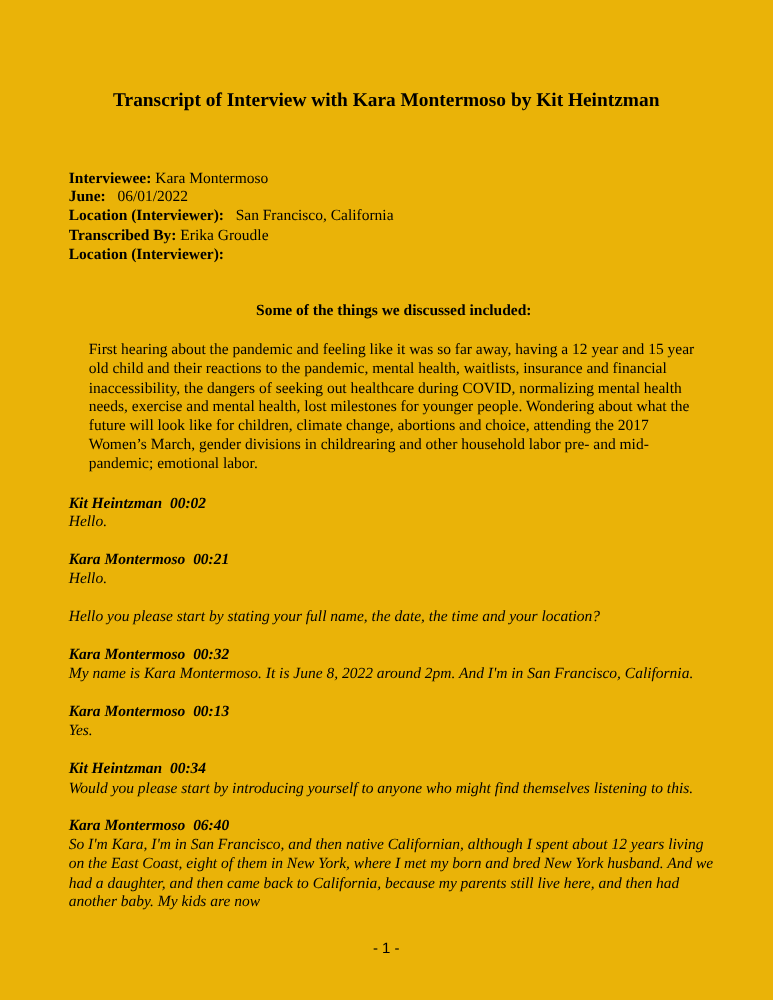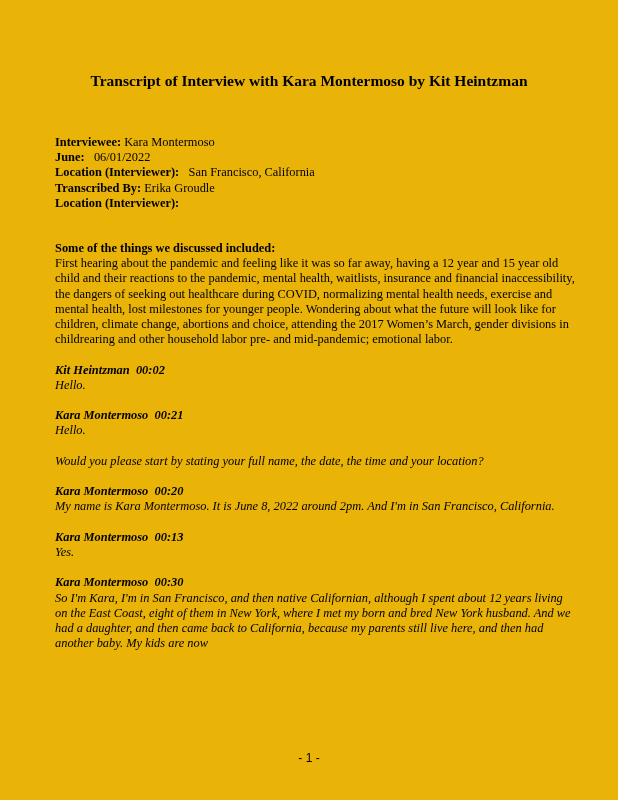--- a/index.html
+++ b/index.html
@@ -45,23 +45,24 @@
       white-space: nowrap;
     }
     .meta-line b {
       font-weight: bold;
     }
     .summary {
       margin-top: 30px;
     }
     .summary-heading {
       font-weight: bold;
+      text-align: center;
     }
     .summary-text {
-      margin: 0;
+      margin: 16px;
     }
     .turn {
       margin-top: 15.2px;
       font-style: italic;
     }
     .turn-header {
       font-weight: bold;
       white-space: pre;
     }
     .turn-text {
@@ -101,31 +102,35 @@
     <div>
       <div class="turn">
         <div class="turn-header"><span>Kit Heintzman</span>  <span>00:02</span></div>
         <p class="turn-text">Hello.</p>
       </div>
       <div class="turn">
         <div class="turn-header"><span>Kara Montermoso</span>  <span>00:21</span></div>
         <p class="turn-text">Hello.</p>
       </div>
       <div class="turn">
-        <p class="turn-text">Would you please start by stating your full name, the date, the time and your location?</p>
+        <p class="turn-text">Hello you please start by stating your full name, the date, the time and your location?</p>
       </div>
       <div class="turn">
-        <div class="turn-header"><span>Kara Montermoso</span>  <span>00:20</span></div>
+        <div class="turn-header"><span>Kara Montermoso</span>  <span>00:32</span></div>
         <p class="turn-text">My name is Kara Montermoso. It is June 8, 2022 around 2pm. And I'm in San Francisco, California.</p>
       </div>
       <div class="turn">
         <div class="turn-header"><span>Kara Montermoso</span>  <span>00:13</span></div>
         <p class="turn-text">Yes.</p>
       </div>
       <div class="turn">
-        <div class="turn-header"><span>Kara Montermoso</span>  <span>00:30</span></div>
+        <div class="turn-header"><span>Kit Heintzman</span>  <span>00:34</span></div>
+        <p class="turn-text">Would you please start by introducing yourself to anyone who might find themselves listening to this.</p>
+      </div>
+      <div class="turn">
+        <div class="turn-header"><span>Kara Montermoso</span>  <span>06:40</span></div>
         <p class="turn-text">So I'm Kara, I'm in San Francisco, and then native Californian, although I spent about 12 years living on the East Coast, eight of them in New York, where I met my born and bred New York husband. And we had a daughter, and then came back to California, because my parents still live here, and then had another baby. My kids are now</p>
       </div>
     </div>
   </div>
 
   <div class="page-number">- 1 -</div>
 </div>
 
 </body></html>

